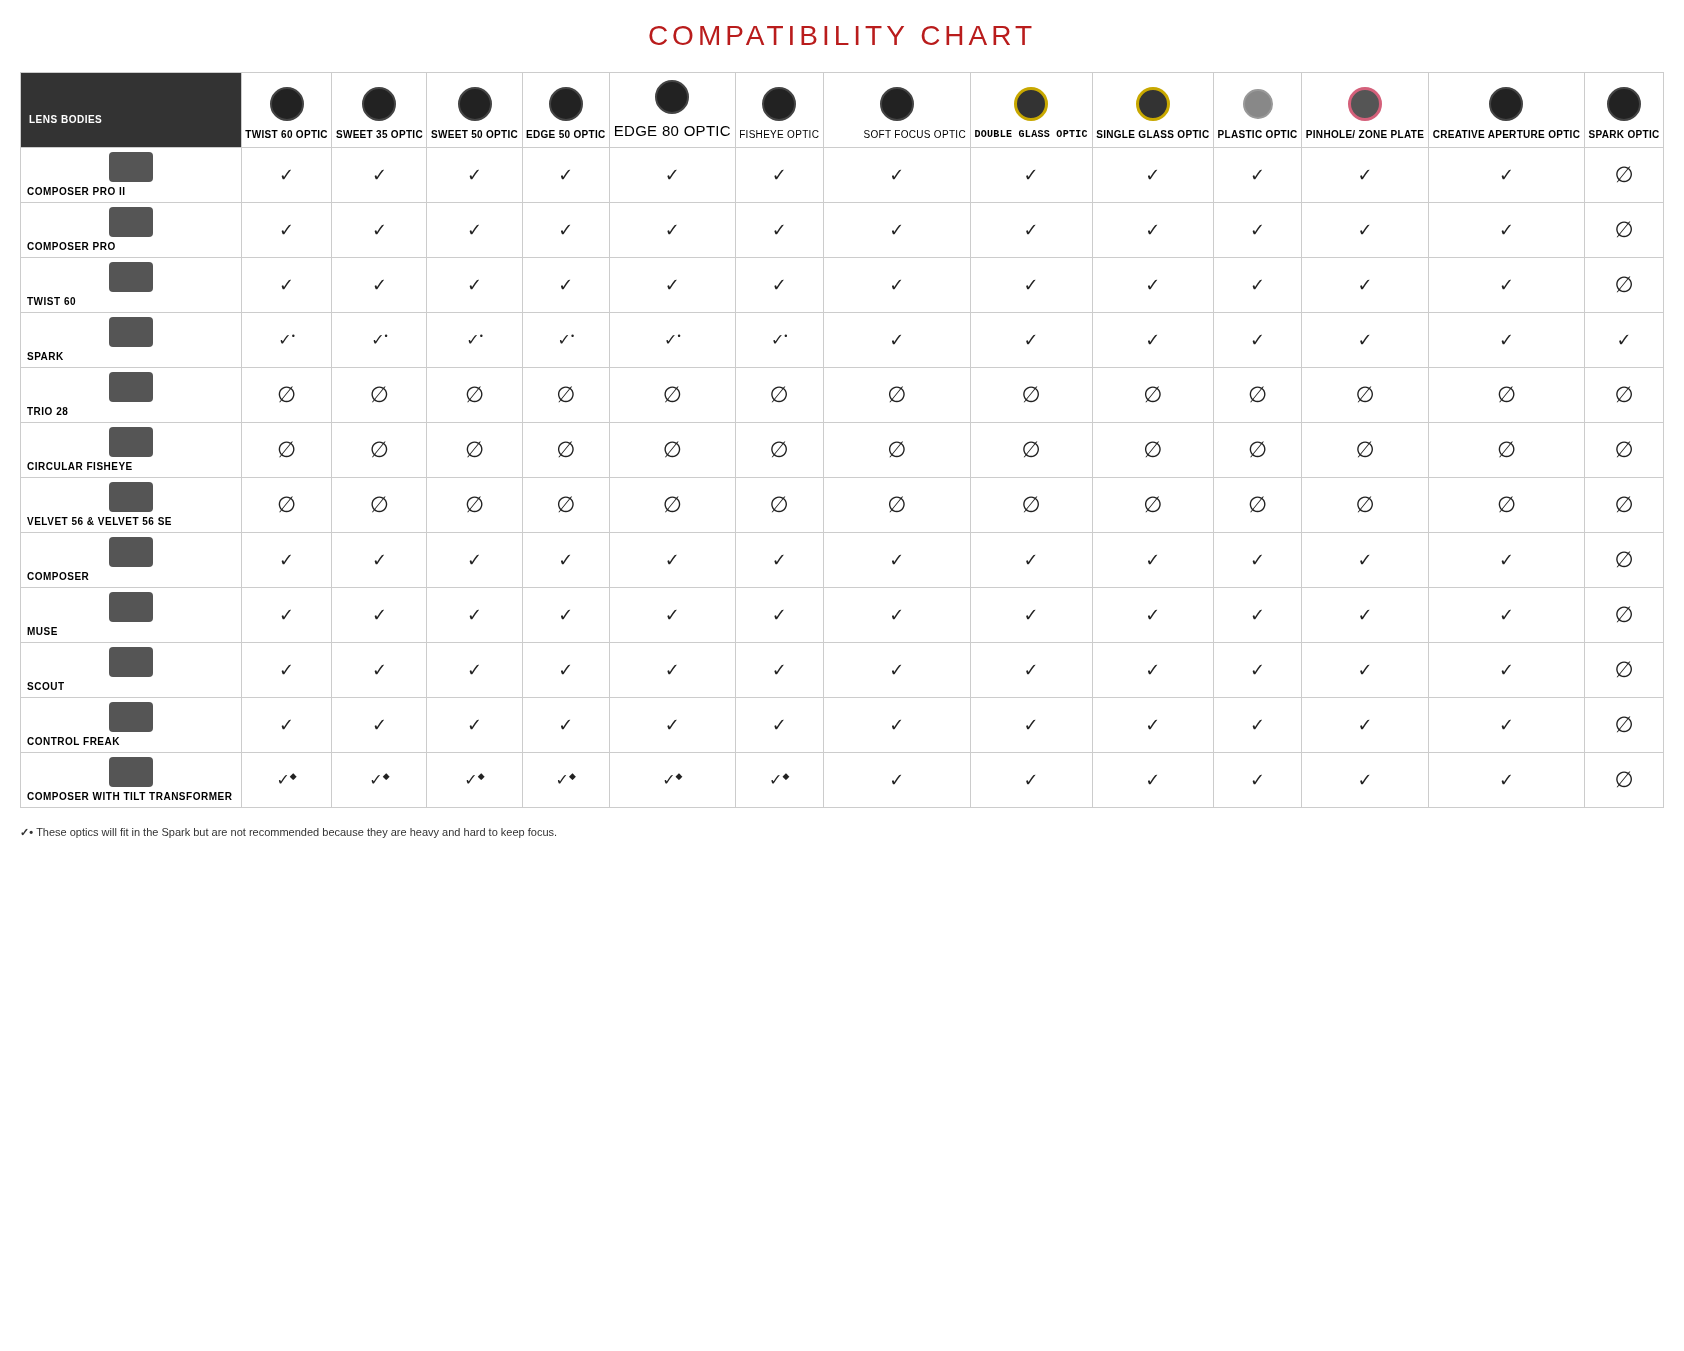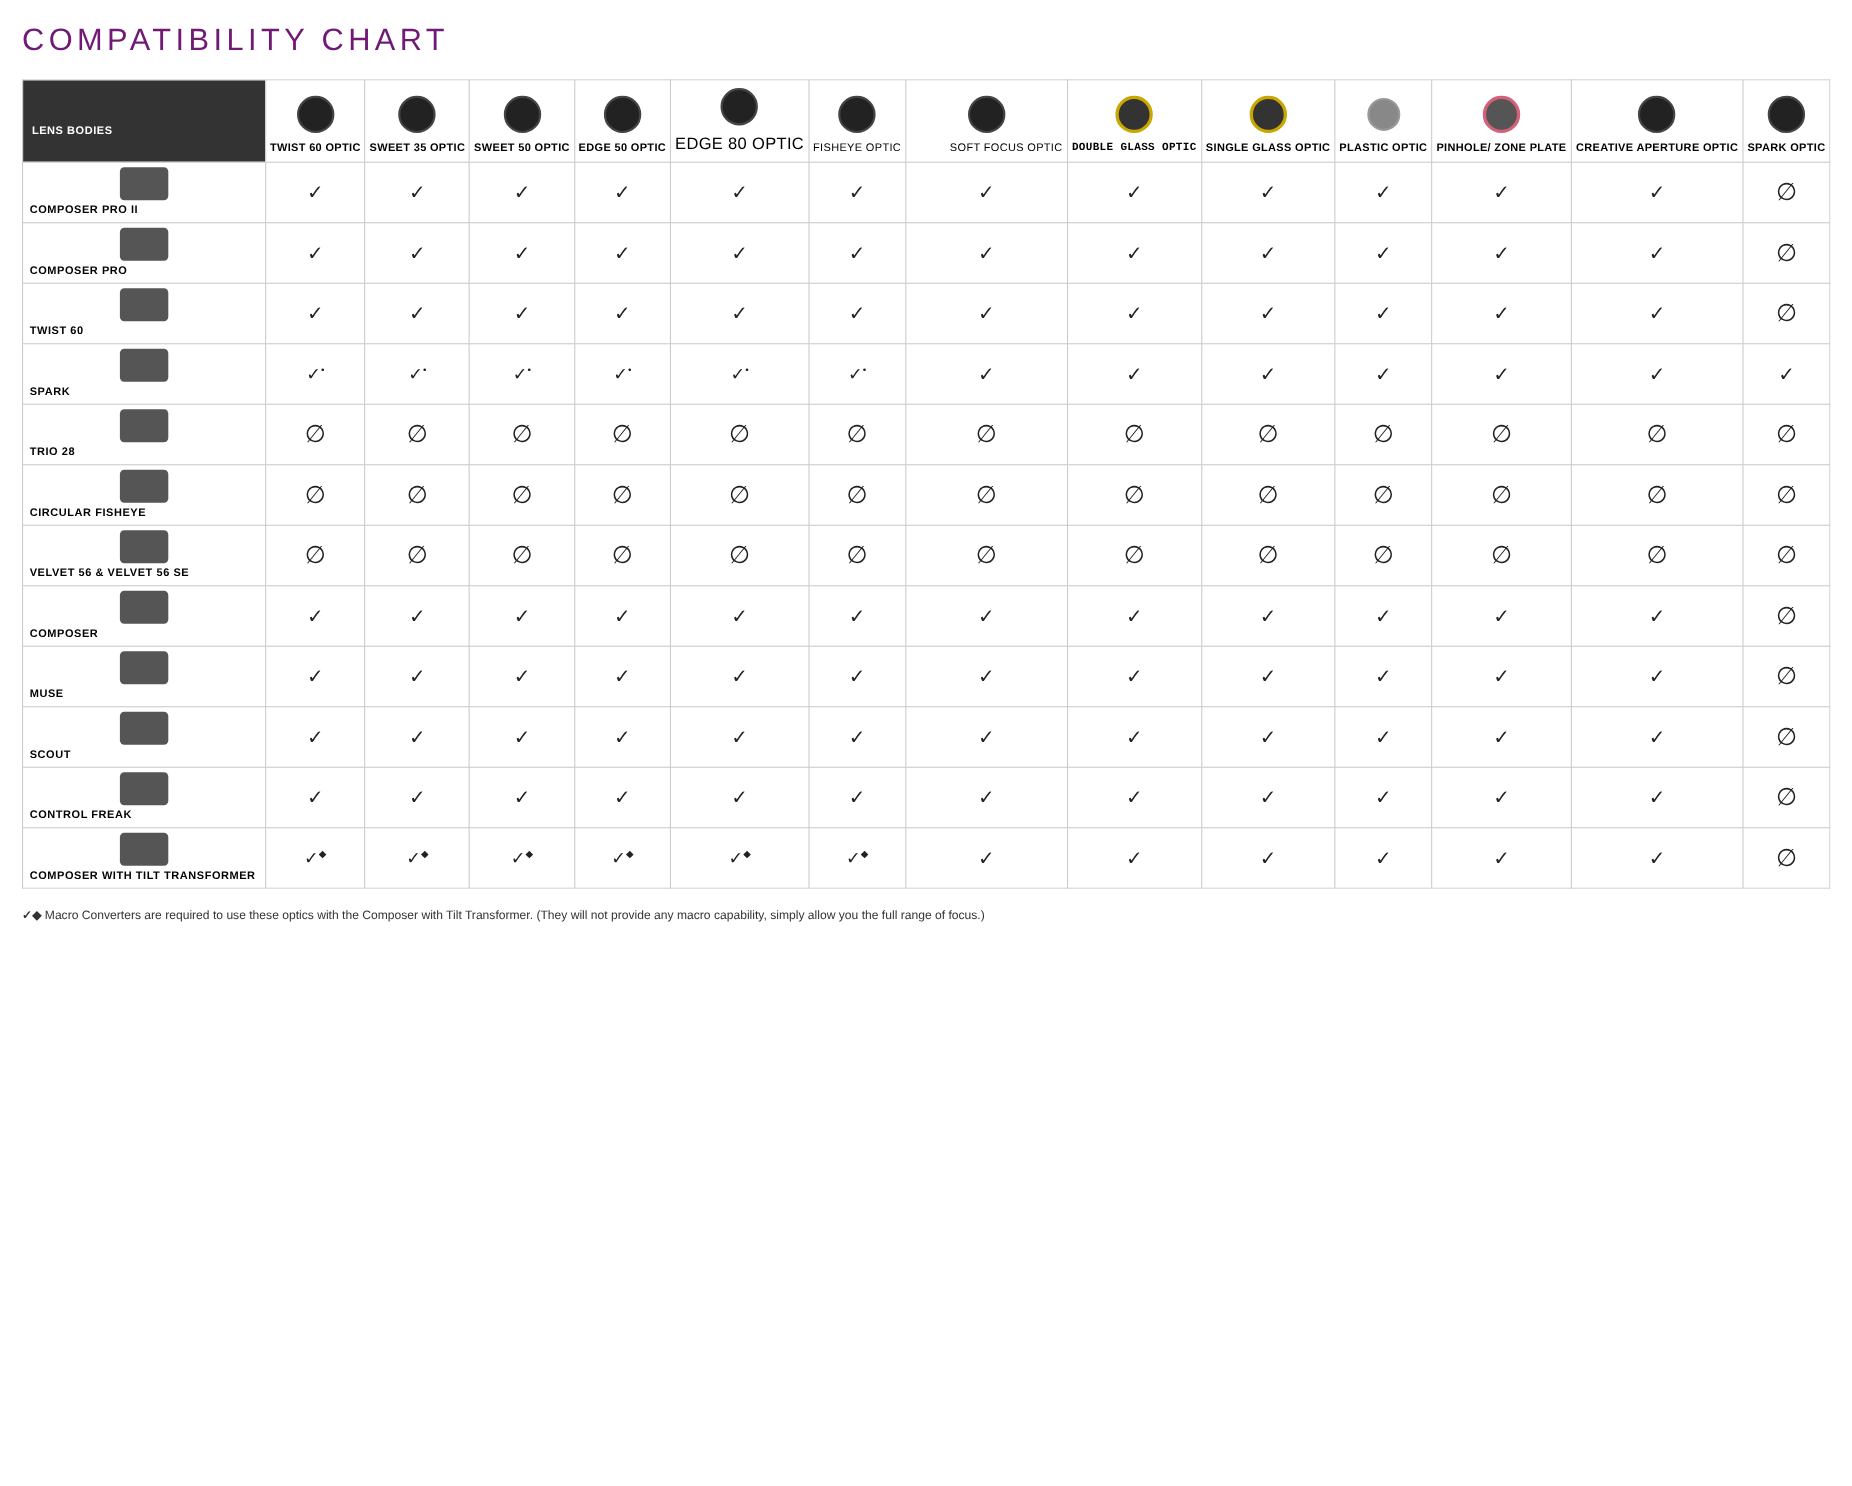--- a/index.html
+++ b/index.html
@@ -2,25 +2,26 @@
 <html><head>
   <meta charset="utf-8">
   <style>
     * { box-sizing: border-box; margin: 0; padding: 0; }
     body {
       background: #fff;
       font-family: Arial, Helvetica, sans-serif;
       padding: 20px;
     }
     .page-title {
+      text-align: center;
       font-size: 28px;
       letter-spacing: 4px;
       font-weight: 300;
       margin-bottom: 20px;
-      color: #701a75;
+      color: #b91c1c;
     }
     .chart-wrapper {
       width: 100%;
       overflow-x: auto;
     }
     table {
       border-collapse: collapse;
       width: 100%;
       min-width: 1200px;
       font-size: 11px;
@@ -463,15 +464,14 @@
           <td><span class="check">✓</span></td>
           <td><span class="check">✓</span></td>
           <td><span class="check">✓</span></td>
           <td><span class="no" style="font-size:22px;">∅</span></td>
         </tr>
       </tbody>
   </table>
 </div>
 
 <div class="footnotes" id="footnotes-container">
-    <p><strong>✓◆ </strong>Macro Converters are required to use these optics with the Composer with Tilt Transformer.
-(They will not provide any macro capability, simply allow you the full range of focus.)</p>
+<p><strong>✓• </strong>These optics will fit in the Spark but are not recommended because they are heavy and hard to keep focus.</p>
   </div>
 
 </body></html>

